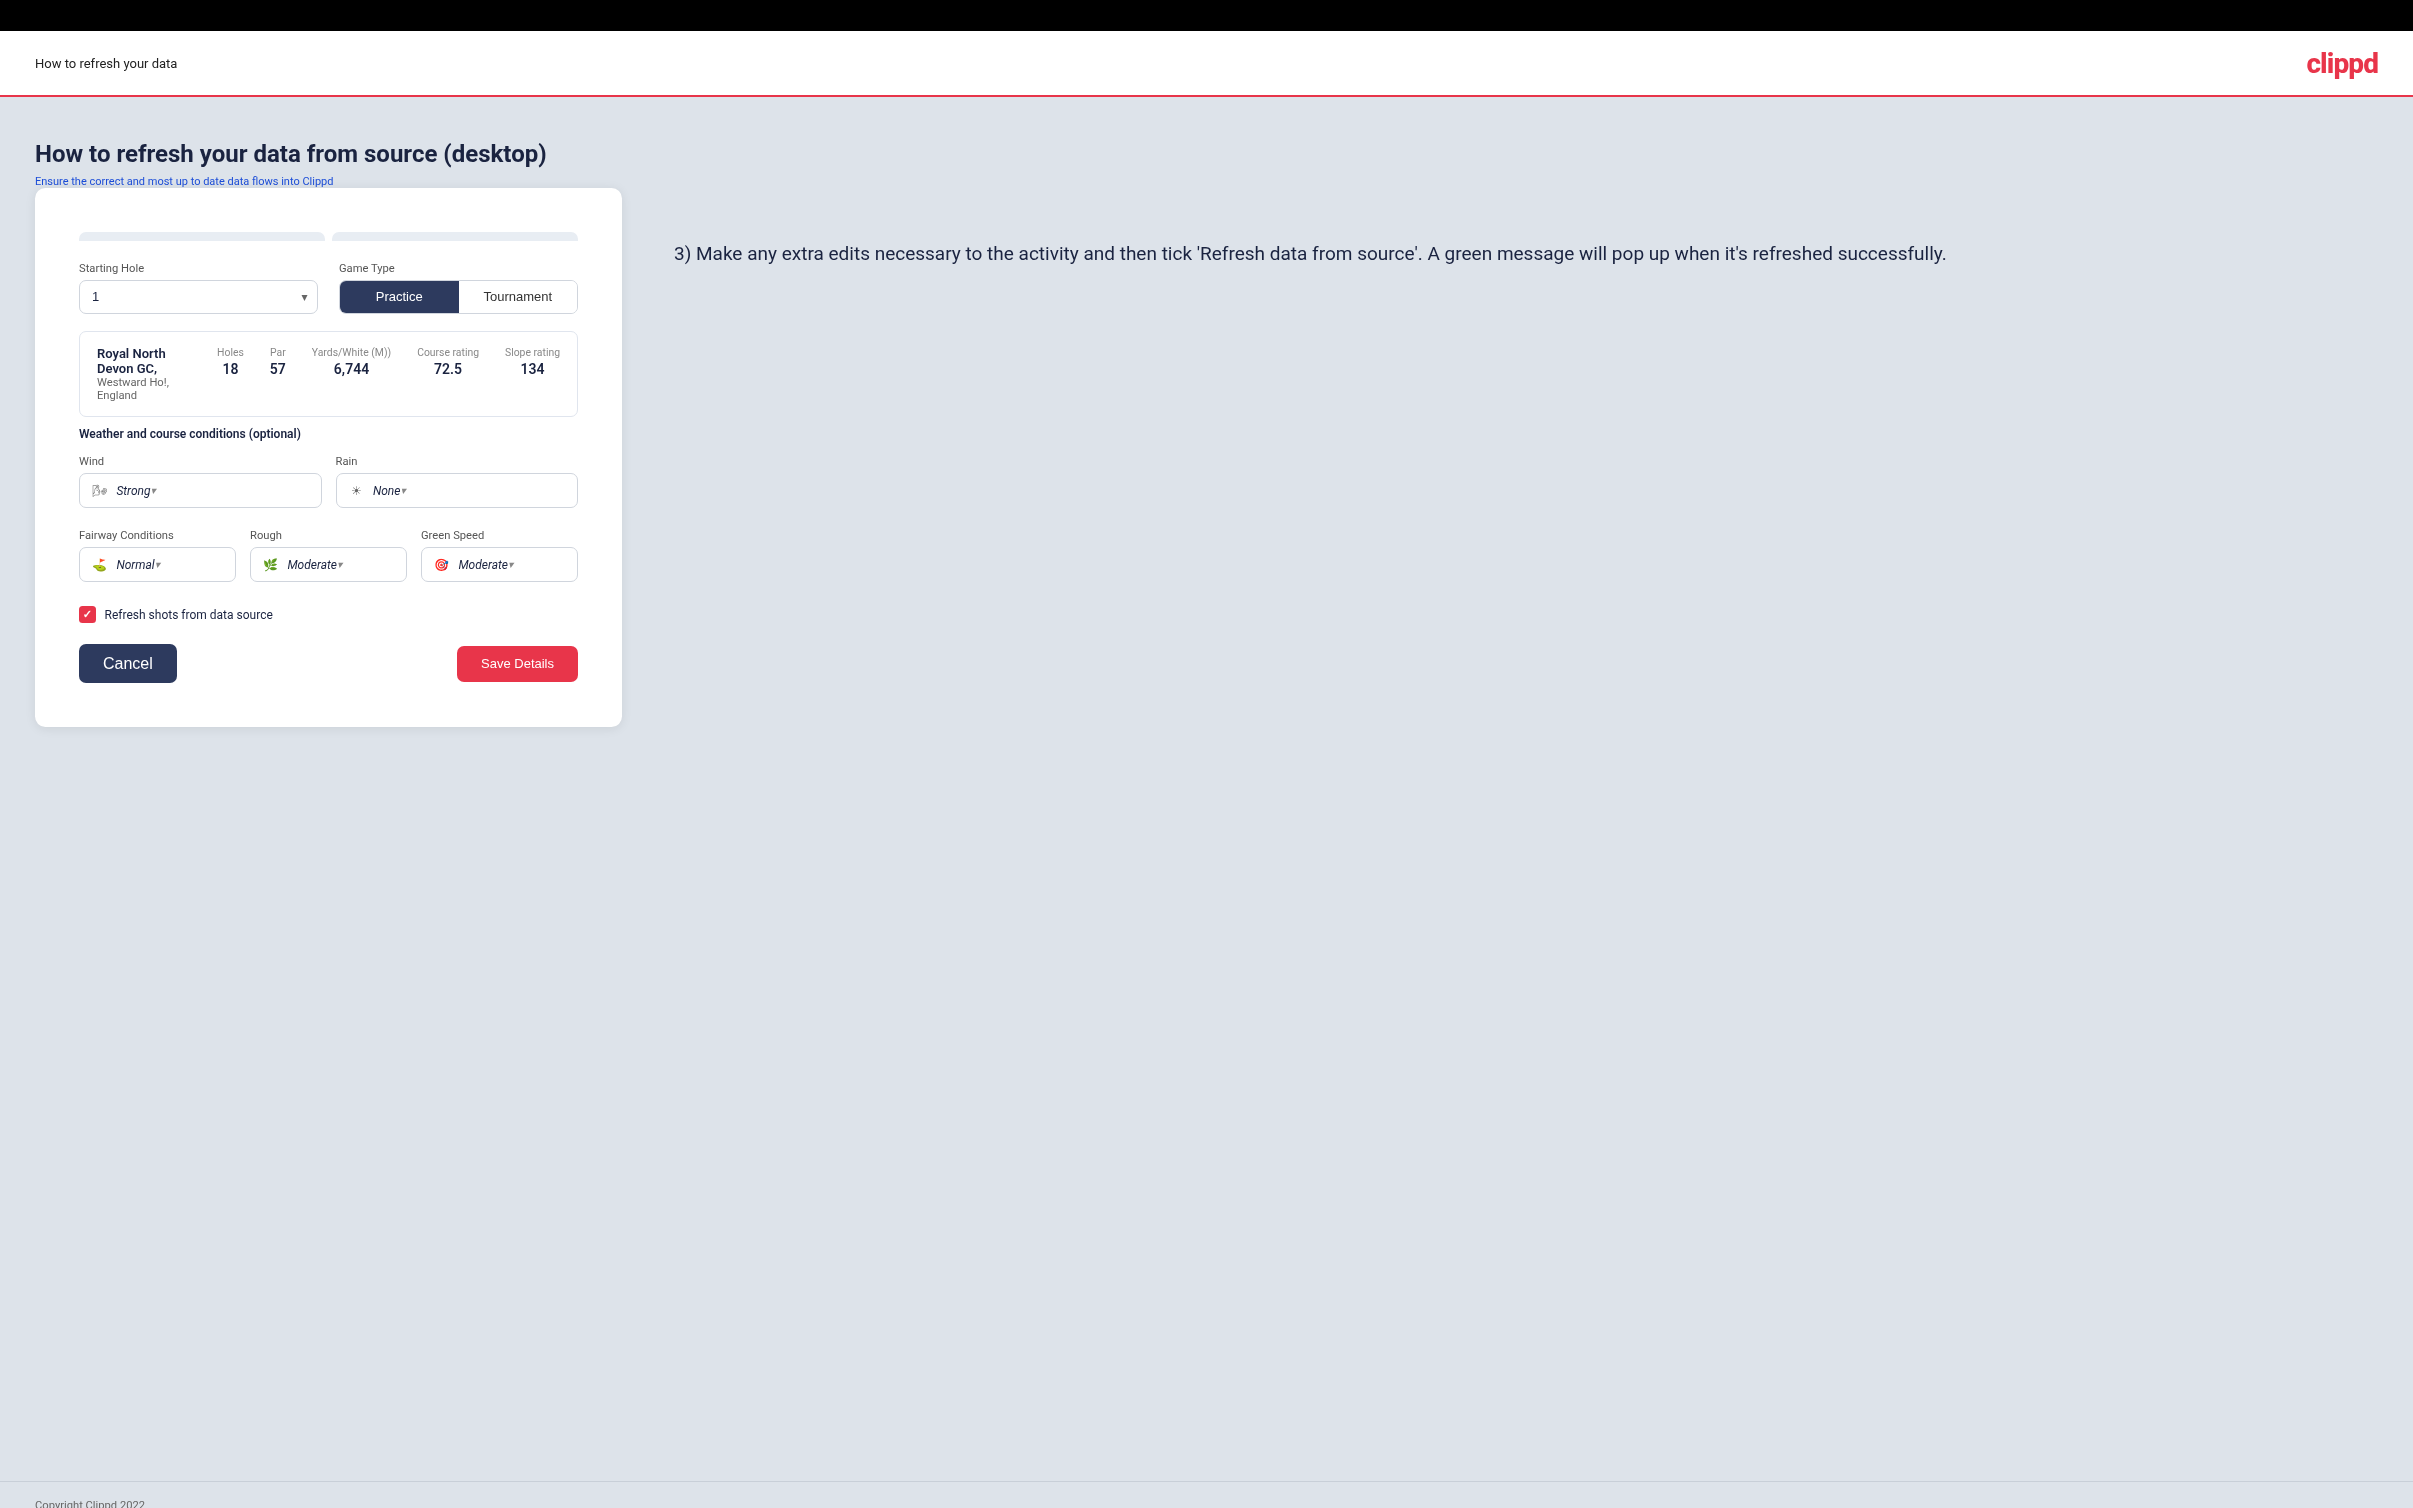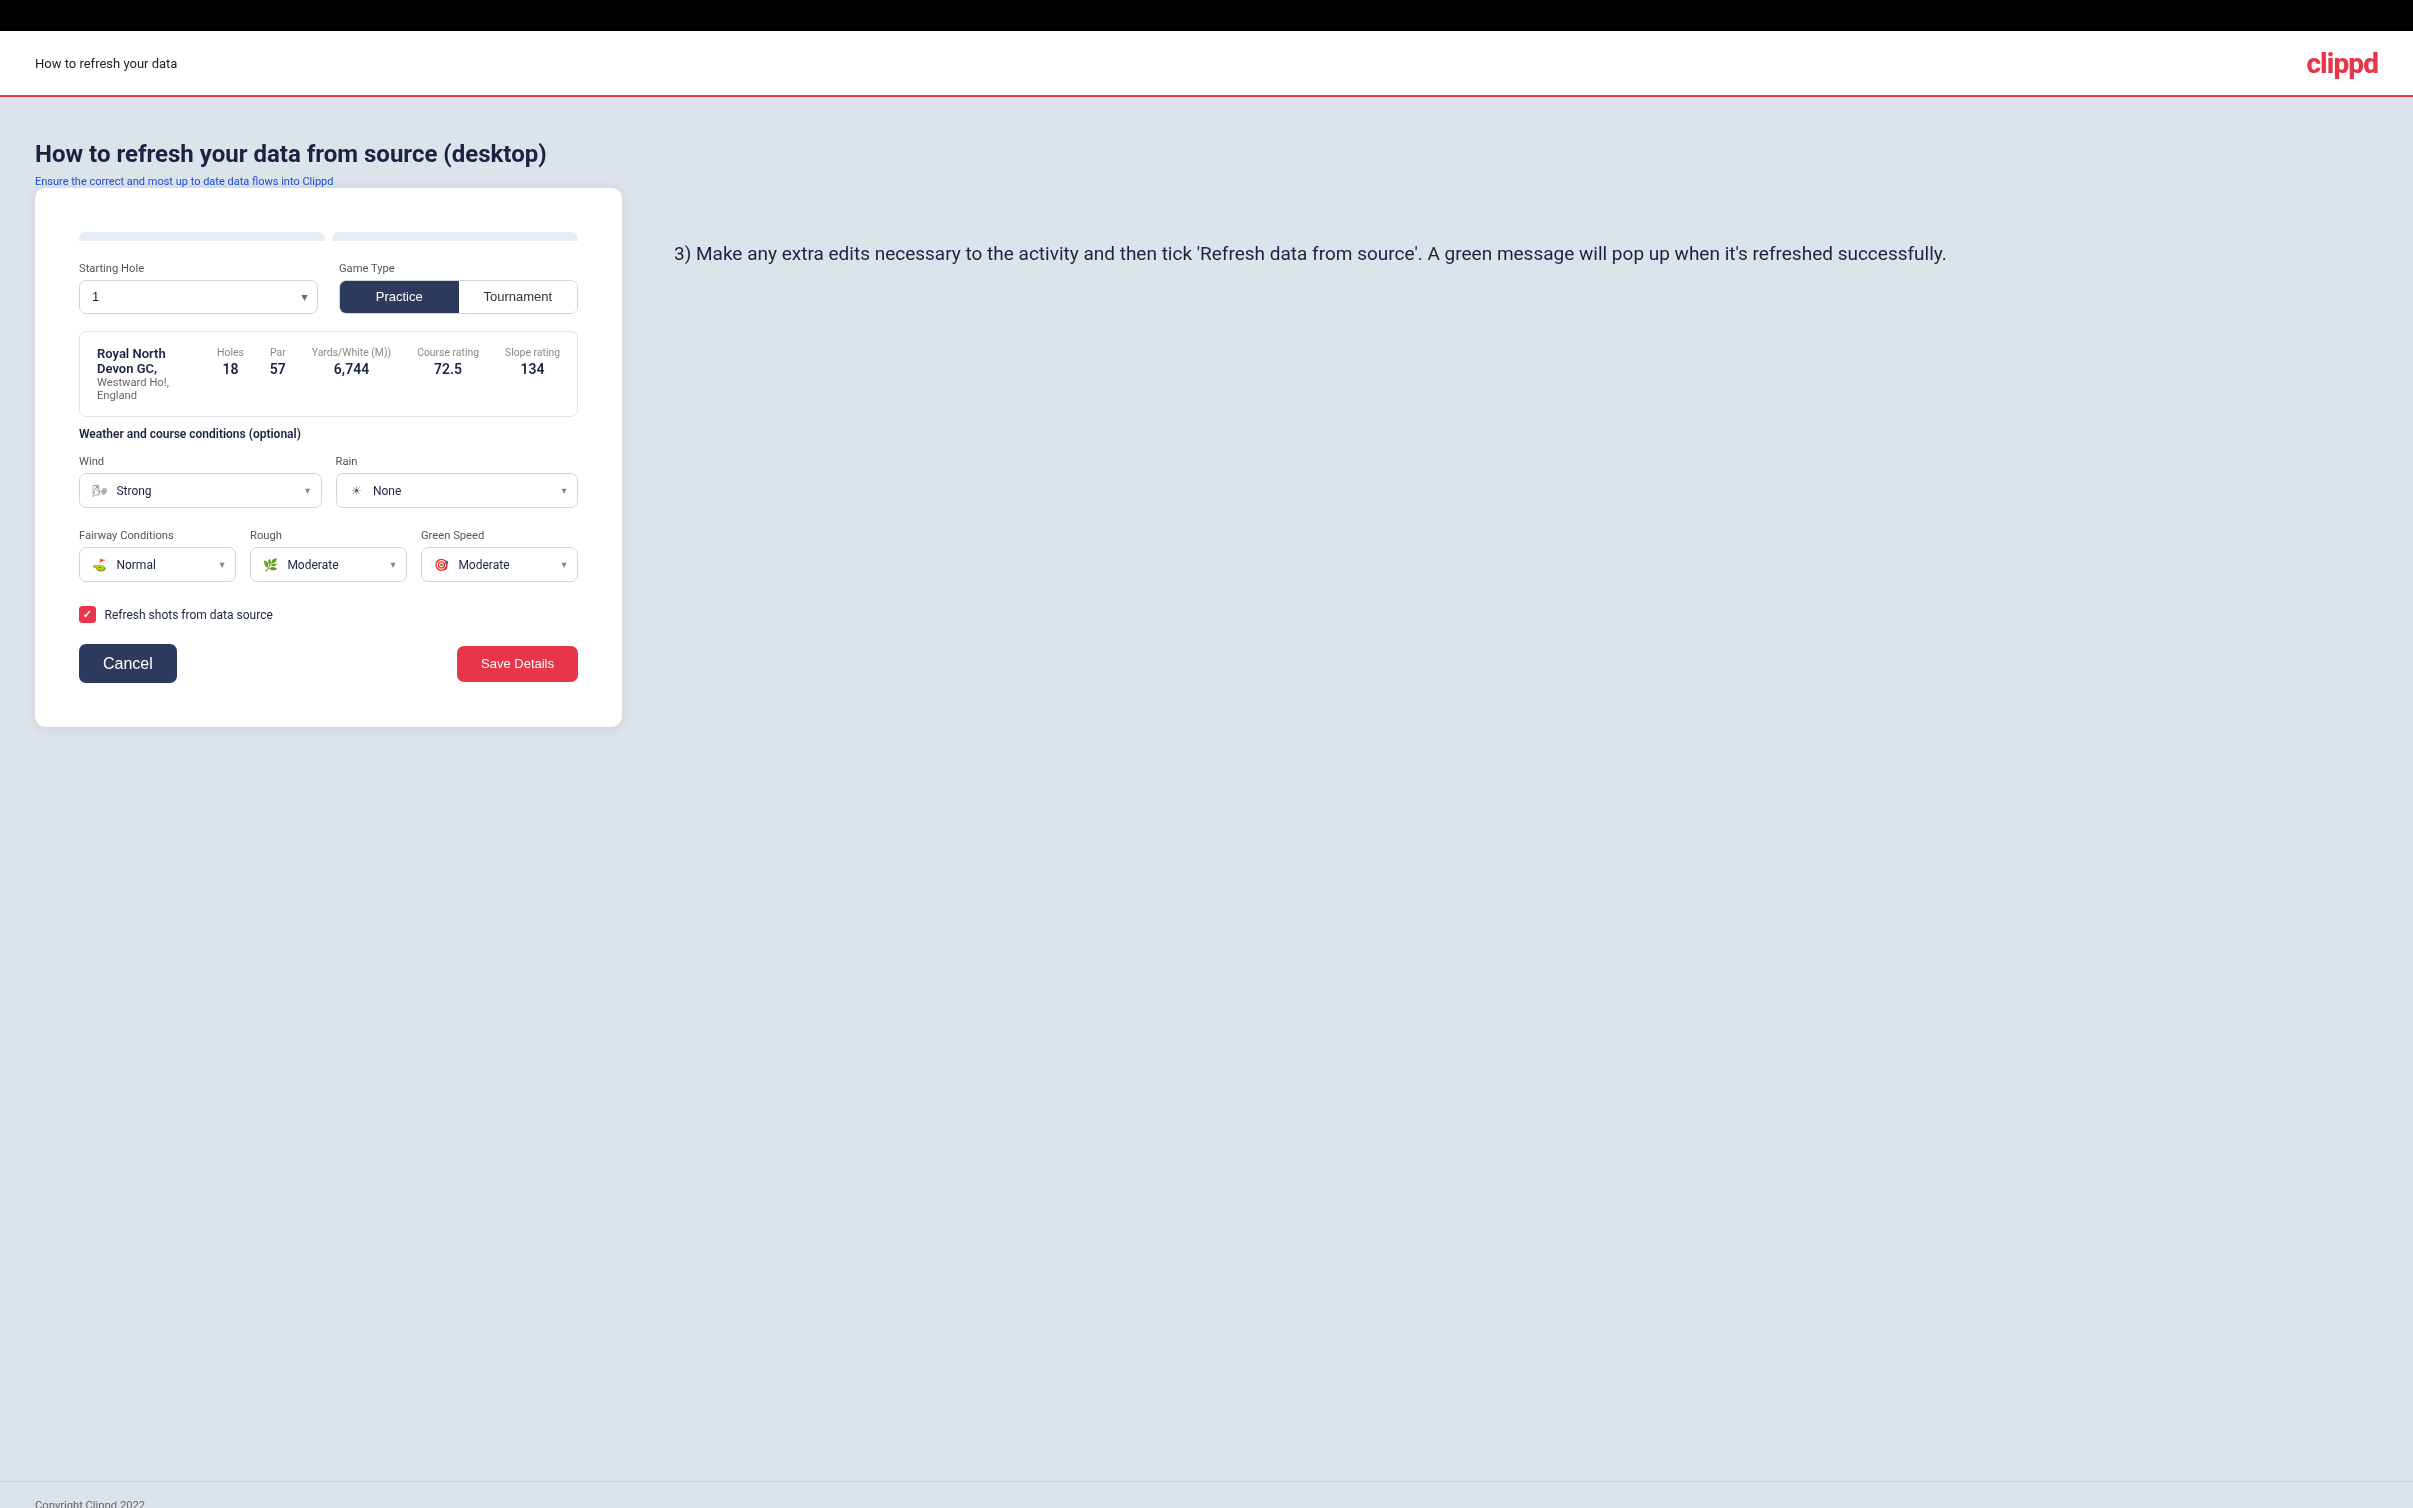--- a/index.html
+++ b/index.html
@@ -204,21 +204,21 @@
       border-radius: 7px;
       padding: 7px 10.4px;
       gap: 7px;
       cursor: pointer;
       background: #fff;
     }
     .select-with-icon-inner {
       flex: 1;
       display: flex;
       align-items: center;
-      justify-content: space-between;
+      font-style: italic;
     }
     .icon-circle {
       width: 19px;
       height: 19px;
       display: flex;
       align-items: center;
       justify-content: center;
       font-size: 12px;
       color: #666;
     }

